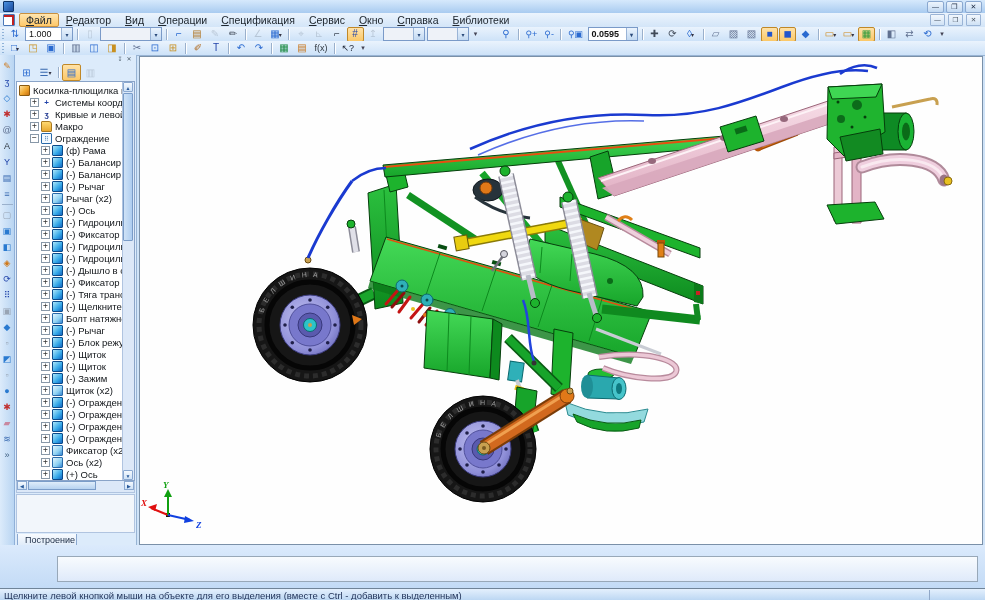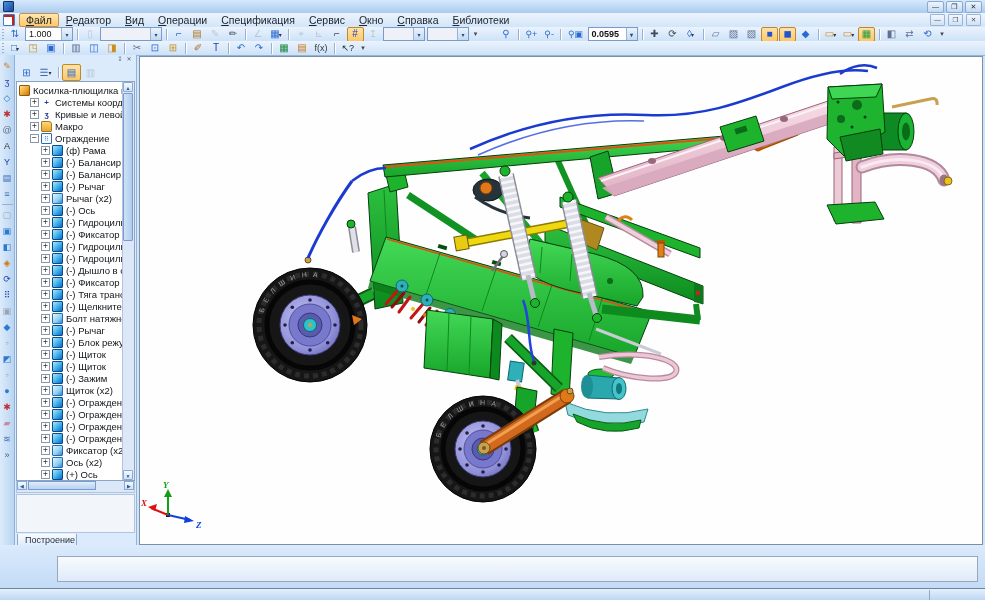--- a/index.html
+++ b/index.html
@@ -917,16 +917,17 @@
         <text x="56" y="471" fill="#1040e0">Z</text>
       </g>
     </svg>
   </div>
 
   <div class="bottomband">
     <div class="propbar"></div>
   </div>
 
   <div class="statusbar">
+    <span class="hint">Щелкните левой кнопкой мыши на объекте для его выделения (вместе с Ctrl - добавить к выделенным)</span>
     <span class="statuscell"></span>
   </div>
 
 </div>
 
 </body></html>

